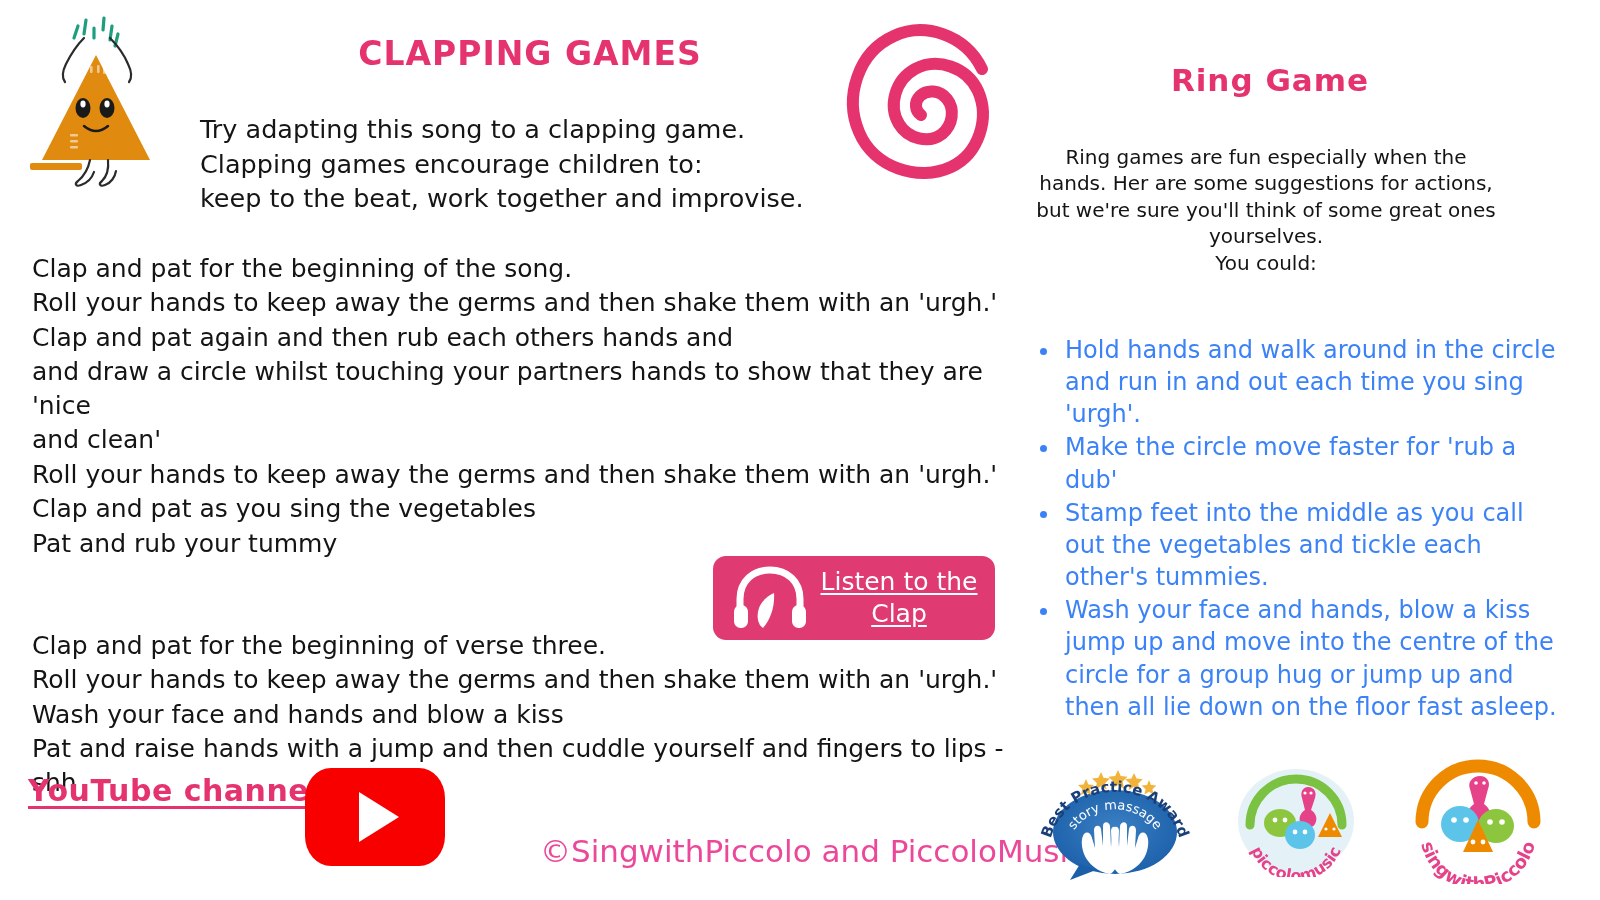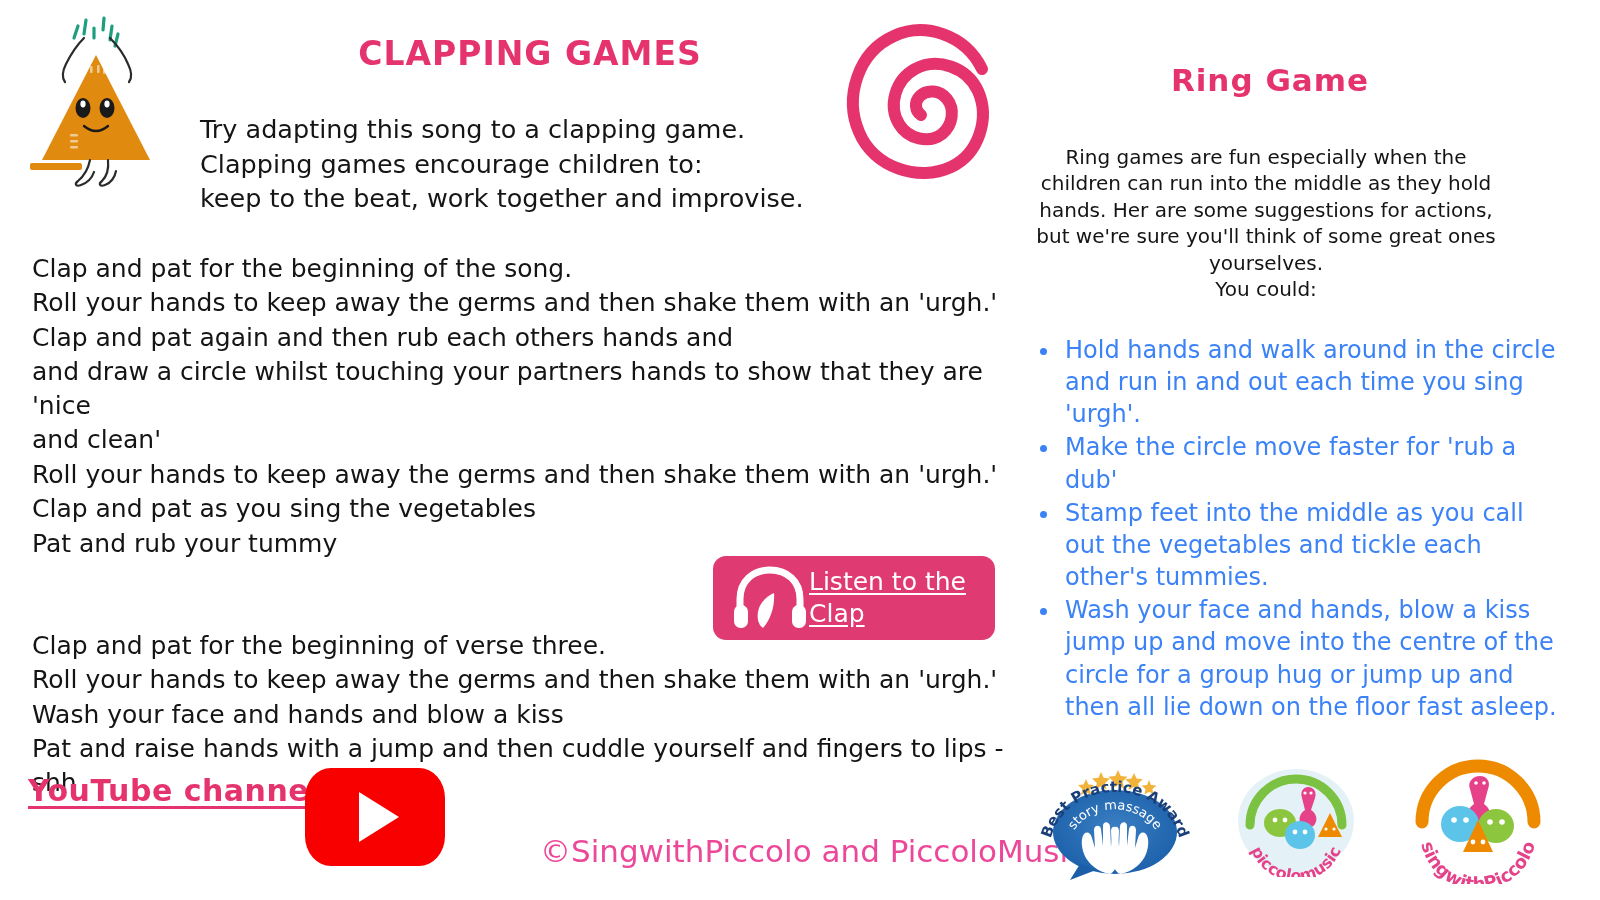--- a/index.html
+++ b/index.html
@@ -42,21 +42,21 @@
 
   
   #listen-button{
     position:absolute;left:713px;top:556px;width:282px;height:84px;
     background:#e03a72;border-radius:13px;
     display:flex;align-items:center;justify-content:flex-start;
     box-sizing:border-box;padding-left:18px;cursor:pointer;
   }
   #listen-button .hp{width:78px;height:66px;flex:0 0 auto;}
   #listen-label{
-    color:#ffffff;font-size:25px;line-height:1.28;text-align:left;
+    color:#ffffff;font-size:25px;line-height:1.28;text-align:center;
     font-family:"DejaVu Sans",sans-serif;flex:1 1 auto;padding-right:6px;
   }
   #listen-label span{text-decoration:underline;text-underline-offset:3px;}
 
   
   #youtube-link{
     position:absolute;left:28px;top:765px;width:280px;cursor:pointer;
   }
   #youtube-link .yline{
     display:block;color:#e5336e;font-family:"DejaVu Sans",sans-serif;
@@ -214,21 +214,20 @@
              C76 127 97 132 110 122
              C121 113 123 97 115 87
              C108 78 95 77 88 84
              C82 90 83 99 89 103" fill="none" stroke="#e5336e" stroke-width="12" stroke-linecap="round"></path>
   </svg>
 
   <div id="ring-title" class="pinkhead">Ring Game</div>
 
   <div id="ring-intro">
     <div>Ring games are fun especially when the</div>
-    <div>children can run into the middle as they hold</div>
     <div>hands. Her are some suggestions for actions,</div>
     <div>but we're sure you'll think of some great ones</div>
     <div>yourselves.</div>
     <div>You could:</div>
   </div>
 
   <ul id="ring-list">
     <li>Hold hands and walk around in the circle and run in and out each time you sing 'urgh'.</li>
     <li>Make the circle move faster for 'rub a dub'</li>
     <li>Stamp feet into the middle as you call out the vegetables and tickle each other's tummies.</li>

